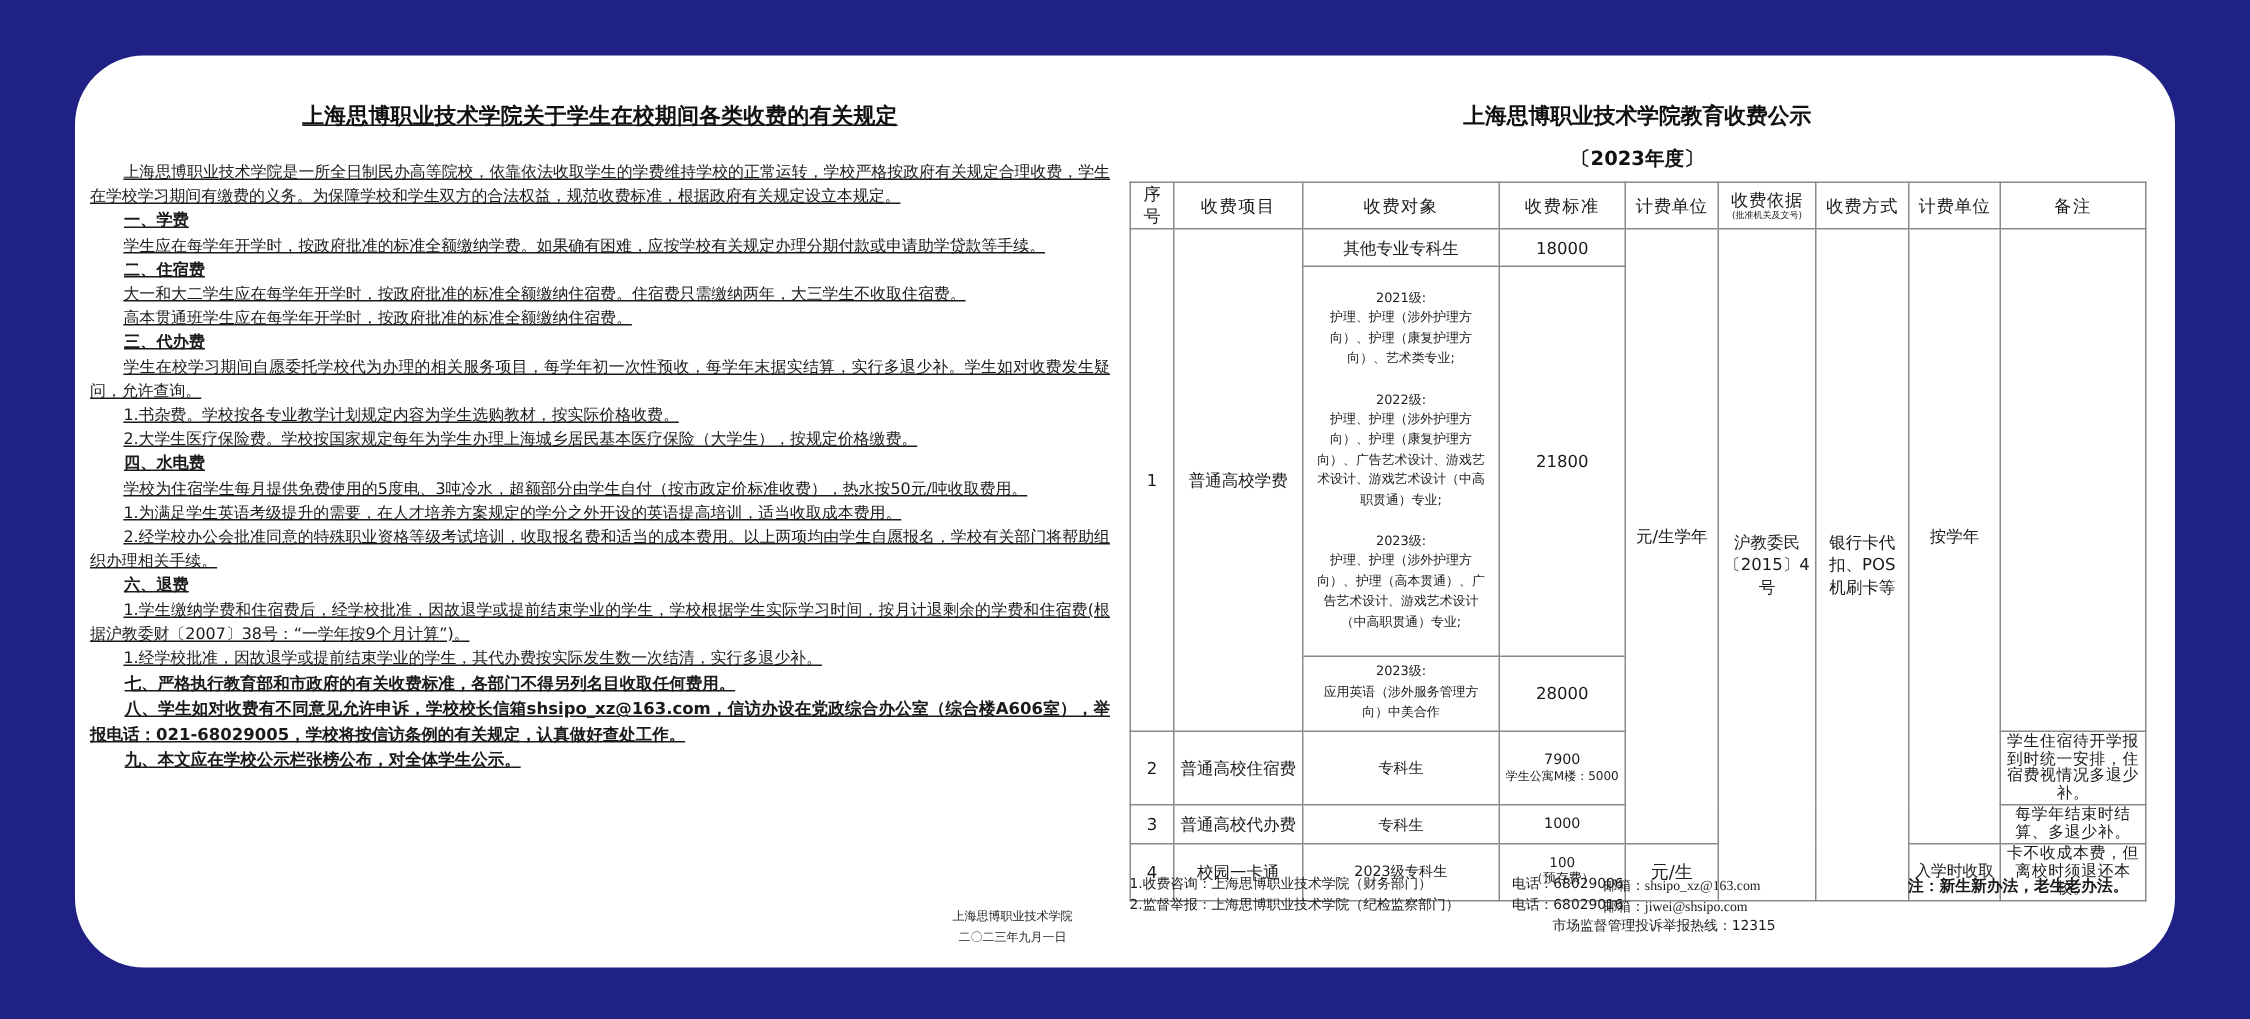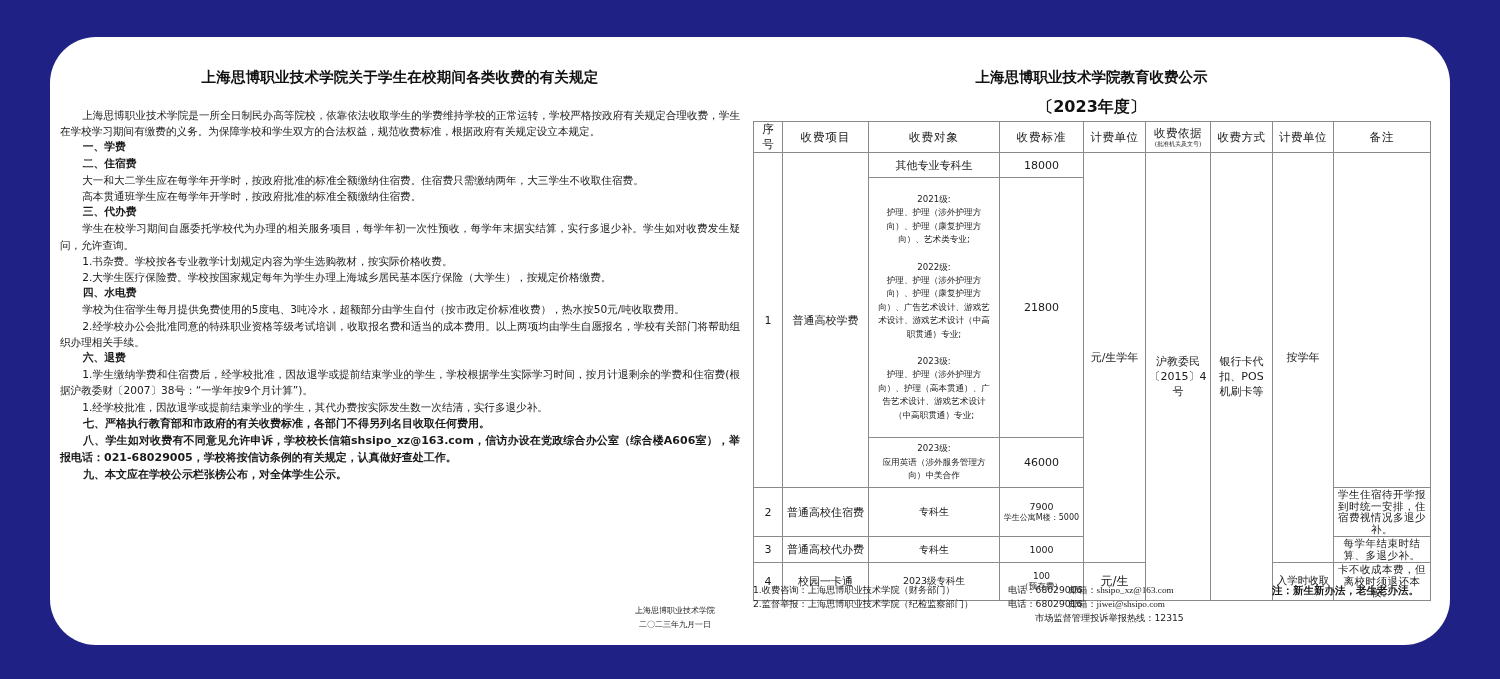--- a/index.html
+++ b/index.html
@@ -8,38 +8,38 @@
     background: #1f2185;
     font-family: "DejaVu Sans", "Liberation Sans", sans-serif;
     color: #1a1a1a;
     position: relative;
   }
   .panel {
     position: absolute; left: 50px; top: 37px; width: 1400px; height: 608px;
     background: #ffffff; border-radius: 46px;
   }
   
-  .left { position: absolute; left: 60px; top: 68px; width: 680px; }
+  .left { position: absolute; left: 60px; top: 68px; width: 680px; text-decoration: underline; }
   .doc-title {
     text-align: center; font-weight: bold; font-size: 14.5px;
     letter-spacing: 0.2px; margin: 0 0 20px 0; color: #111;
   }
   .para { font-size: 10.6px; line-height: 16.2px; margin: 0; text-indent: 2.1em; text-align: justify; }
   .heading { font-size: 10.8px; line-height: 16.2px; font-weight: bold; margin: 0; text-indent: 2.1em; }
   .bold-para { font-weight: bold; font-size: 11px; line-height: 17px; }
   .sign { position: absolute; left: 600px; top: 604px; width: 150px; text-align: center; font-size: 8px; line-height: 14px; color: #222; }
 
   
   .right-title {
     position: absolute; left: 753px; width: 677px; top: 68px;
     text-align: center; font-weight: bold; font-size: 14.5px; color: #111;
   }
   .right-sub {
     position: absolute; left: 753px; width: 677px; top: 97px;
-    text-align: center; font-weight: bold; font-size: 16px; color: #111;
+    text-align: center; font-weight: bold; font-size: 13px; color: #111;
   }
   table.fees {
     position: absolute; left: 753px; top: 121px;
     border-collapse: collapse; table-layout: fixed;
     font-size: 11px; color: #1a1a1a; padding-left: 16px;
   }
   table.fees td, table.fees th {
     border: 1px solid #8a8a8a; padding: 0 3px; text-align: center; vertical-align: middle;
     font-weight: normal; overflow: hidden;
   }
@@ -62,33 +62,35 @@
 </head>
 <body>
 
 <div class="panel"></div>
 
 <div class="left">
   <h1 class="doc-title">上海思博职业技术学院关于学生在校期间各类收费的有关规定</h1>
   <p class="para">上海思博职业技术学院是一所全日制民办高等院校，依靠依法收取学生的学费维持学校的正常运转，学校严格按政府有关规定合理收费，学生在学校学习期间有缴费的义务。为保障学校和学生双方的合法权益，规范收费标准，根据政府有关规定设立本规定。</p>
 
   <p class="heading">一、学费</p>
+  <p class="para">学生应在每学年开学时，按政府批准的标准全额缴纳学费。如果确有困难，应按学校有关规定办理分期付款或申请助学贷款等手续。</p>
 
   <p class="heading">二、住宿费</p>
   <p class="para">大一和大二学生应在每学年开学时，按政府批准的标准全额缴纳住宿费。住宿费只需缴纳两年，大三学生不收取住宿费。</p>
   <p class="para">高本贯通班学生应在每学年开学时，按政府批准的标准全额缴纳住宿费。</p>
 
   <p class="heading">三、代办费</p>
   <p class="para">学生在校学习期间自愿委托学校代为办理的相关服务项目，每学年初一次性预收，每学年末据实结算，实行多退少补。学生如对收费发生疑问，允许查询。</p>
   <p class="para">1.书杂费。学校按各专业教学计划规定内容为学生选购教材，按实际价格收费。</p>
   <p class="para">2.大学生医疗保险费。学校按国家规定每年为学生办理上海城乡居民基本医疗保险（大学生），按规定价格缴费。</p>
 
   <p class="heading">四、水电费</p>
   <p class="para">学校为住宿学生每月提供免费使用的5度电、3吨冷水，超额部分由学生自付（按市政定价标准收费），热水按50元/吨收取费用。</p>
 
+  <p class="para">1.为满足学生英语考级提升的需要，在人才培养方案规定的学分之外开设的英语提高培训，适当收取成本费用。</p>
   <p class="para">2.经学校办公会批准同意的特殊职业资格等级考试培训，收取报名费和适当的成本费用。以上两项均由学生自愿报名，学校有关部门将帮助组织办理相关手续。</p>
 
   <p class="heading">六、退费</p>
   <p class="para">1.学生缴纳学费和住宿费后，经学校批准，因故退学或提前结束学业的学生，学校根据学生实际学习时间，按月计退剩余的学费和住宿费(根据沪教委财〔2007〕38号：“一学年按9个月计算”)。</p>
   <p class="para">1.经学校批准，因故退学或提前结束学业的学生，其代办费按实际发生数一次结清，实行多退少补。</p>
 
   <p class="para bold-para">七、严格执行教育部和市政府的有关收费标准，各部门不得另列名目收取任何费用。</p>
   <p class="para bold-para">八、学生如对收费有不同意见允许申诉，学校校长信箱shsipo_xz@163.com，信访办设在党政综合办公室（综合楼A606室），举报电话：021-68029005，学校将按信访条例的有关规定，认真做好查处工作。</p>
   <p class="para bold-para">九、本文应在学校公示栏张榜公布，对全体学生公示。</p>
 </div>
@@ -157,21 +159,21 @@
       </div>
     </td>
     <td class="num">21800</td>
   </tr>
 
   <tr style="height:50px">
     <td class="obj-text">
       <div>2023级:</div>
       <div>应用英语（涉外服务管理方向）中美合作</div>
     </td>
-    <td class="num">46000</td>
+    <td class="num">28000</td>
   </tr>
 
   <tr style="height:42px">
     <td>2</td>
     <td>普通高校住宿费</td>
     <td style="font-size:10px">专科生</td>
     <td>
       <div class="num" style="font-size:9.5px;line-height:11px">7900</div>
       <div class="small" style="font-size:8px">学生公寓M楼：5000</div>
     </td>

